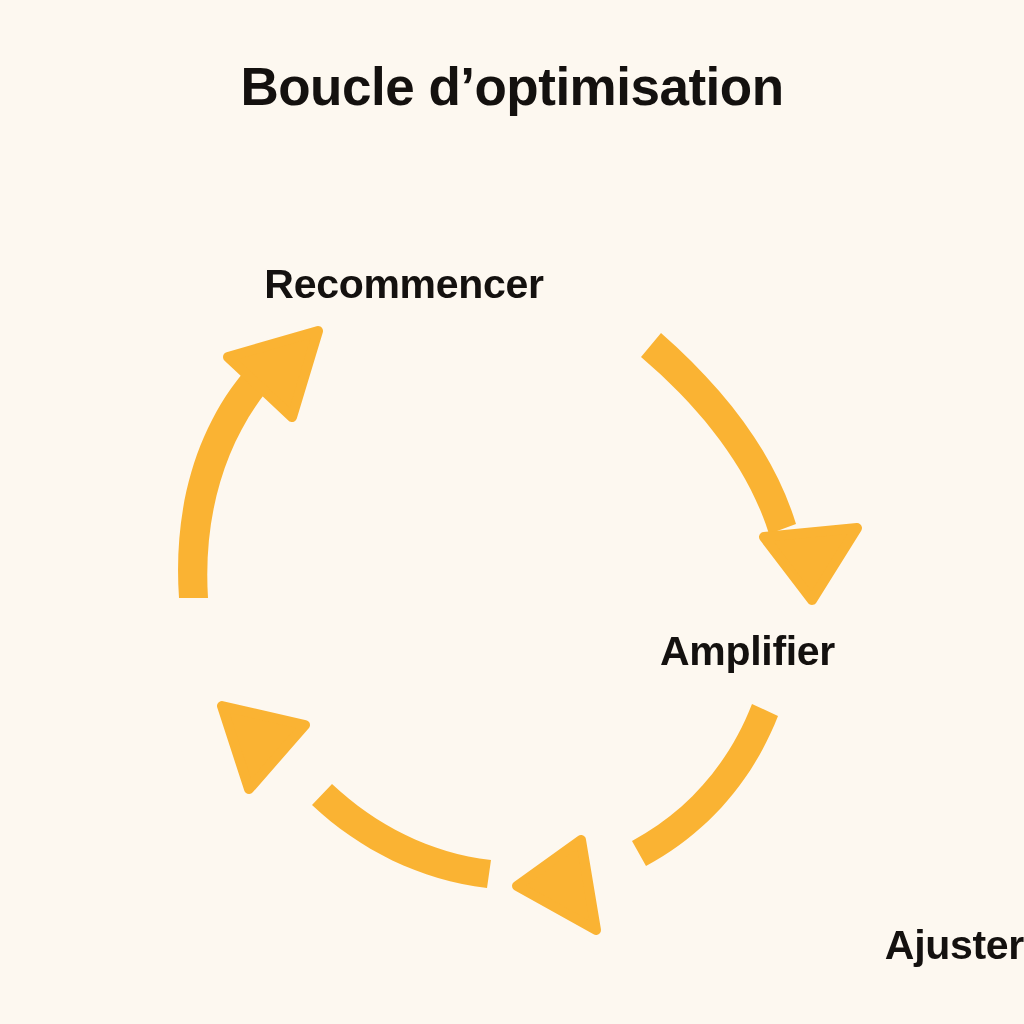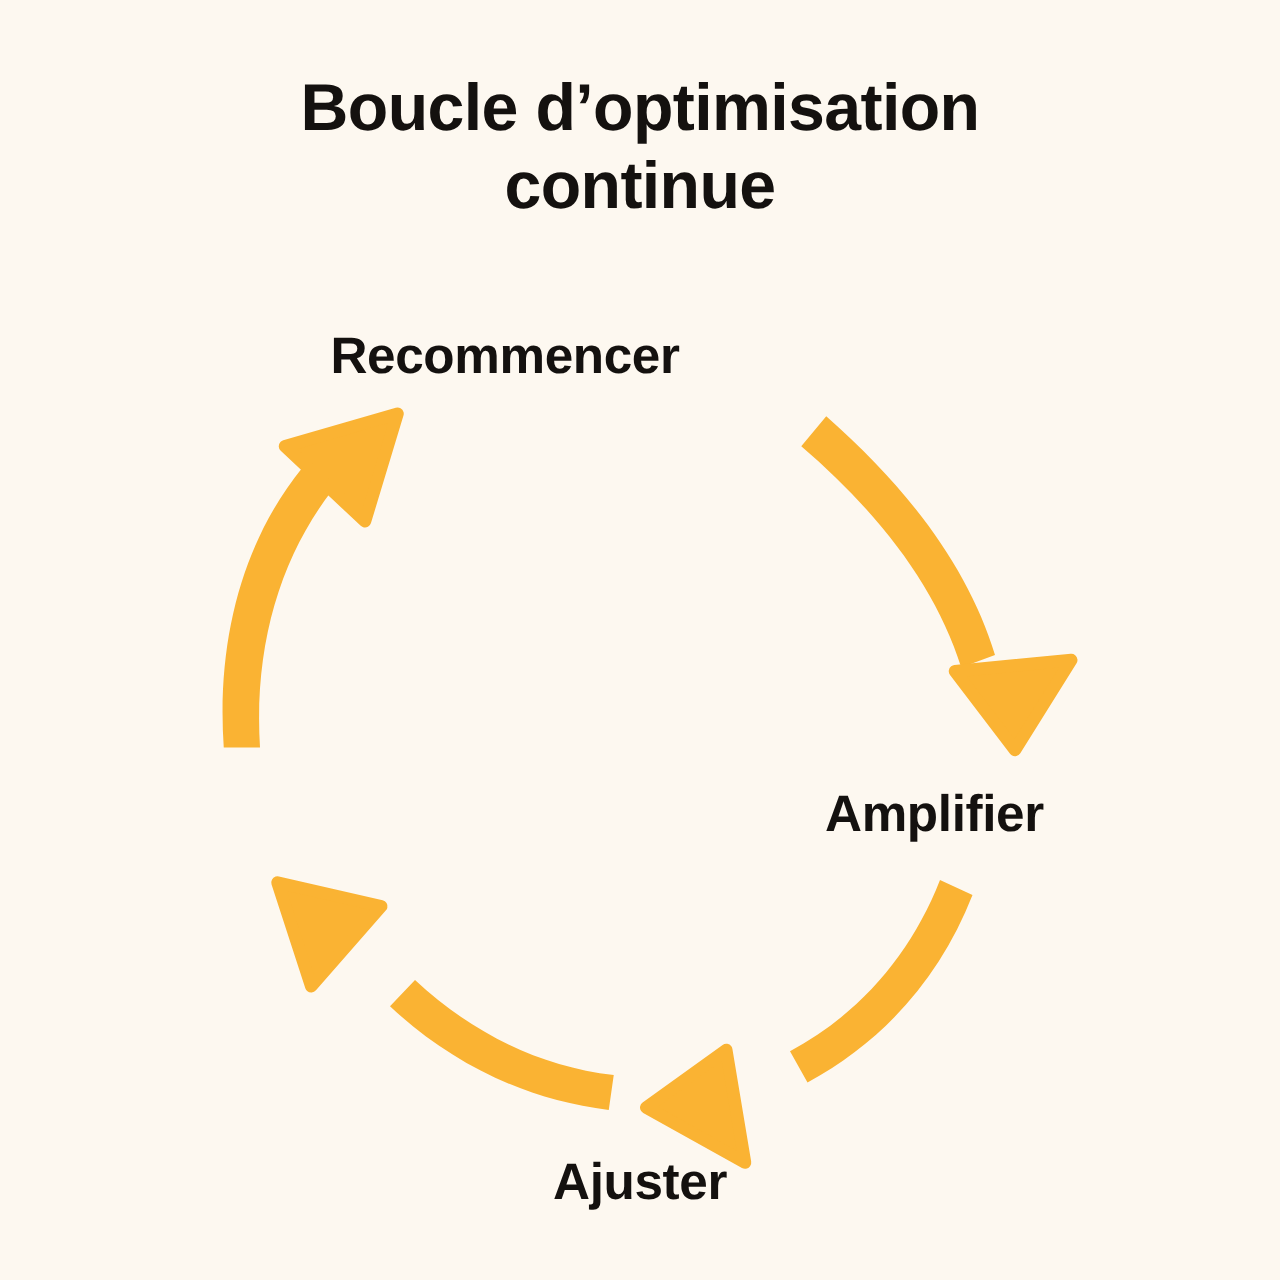--- a/index.html
+++ b/index.html
@@ -64,37 +64,36 @@
   .node-right {
     left: 660px;
     width: 300px;
     top: 628px;
     text-align: left;
   }
   .node-bottom {
     left: 0;
     width: 1024px;
     top: 922px;
-    text-align: center;
+    text-align: right;
   }
   .node-left {
     left: 52px;
     width: 290px;
     top: 626px;
     text-align: center;
   }
 </style>
 </head>
 <body>
 
 <div class="canvas">
 
   <div class="title">
     <span class="title-line">Boucle d’optimisation</span>
-    <span class="title-line">continue</span>
   </div>
 
   <svg class="cycle-svg" viewBox="0 0 1024 1024" xmlns="http://www.w3.org/2000/svg">
 
     <g>
       <path d="M 661 333
                C 728 392, 775 455, 796 524
                L 769 534
                C 749 470, 704 411, 641 357
                Z" fill="#fab333"></path>

